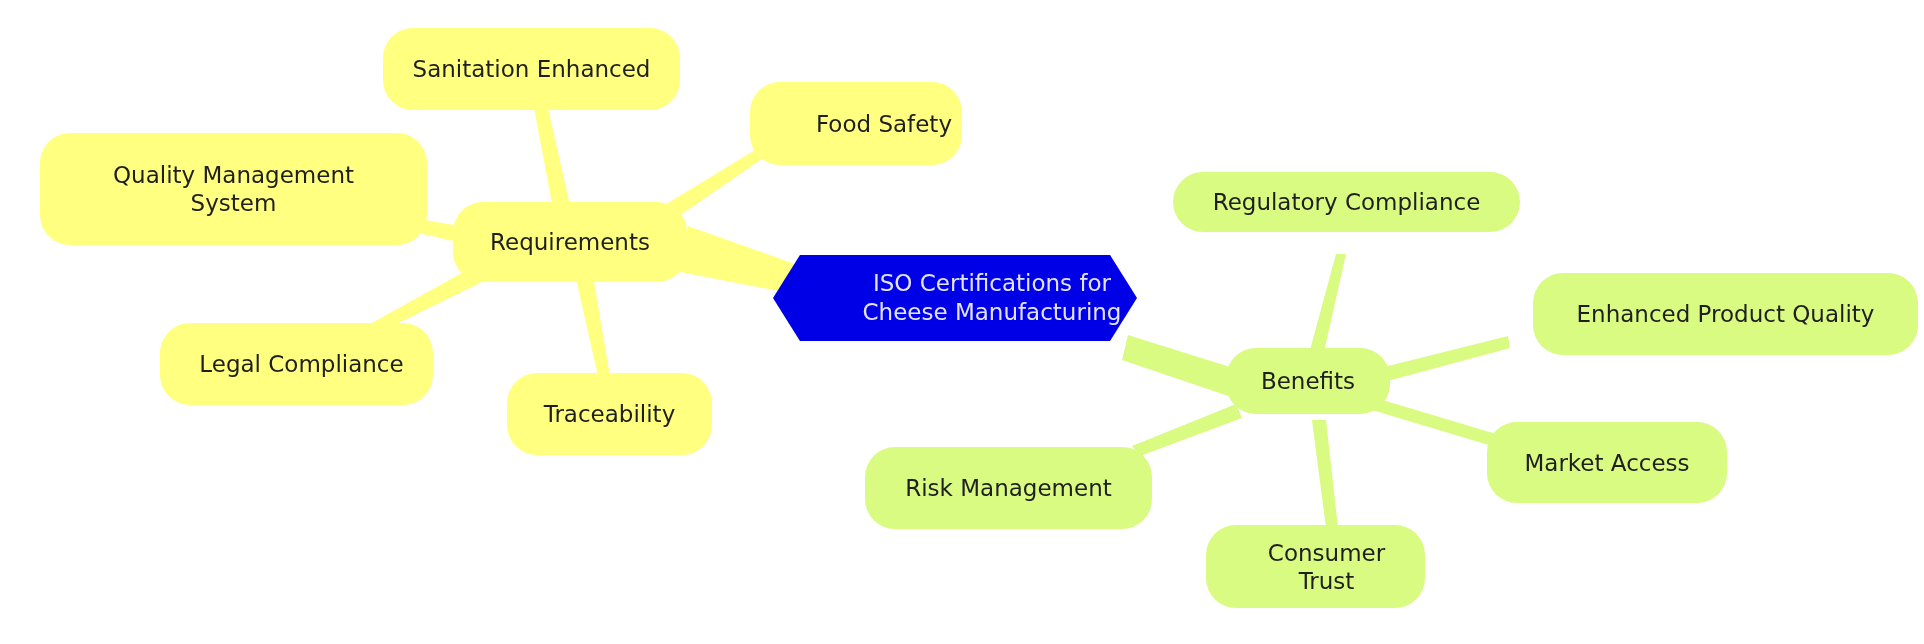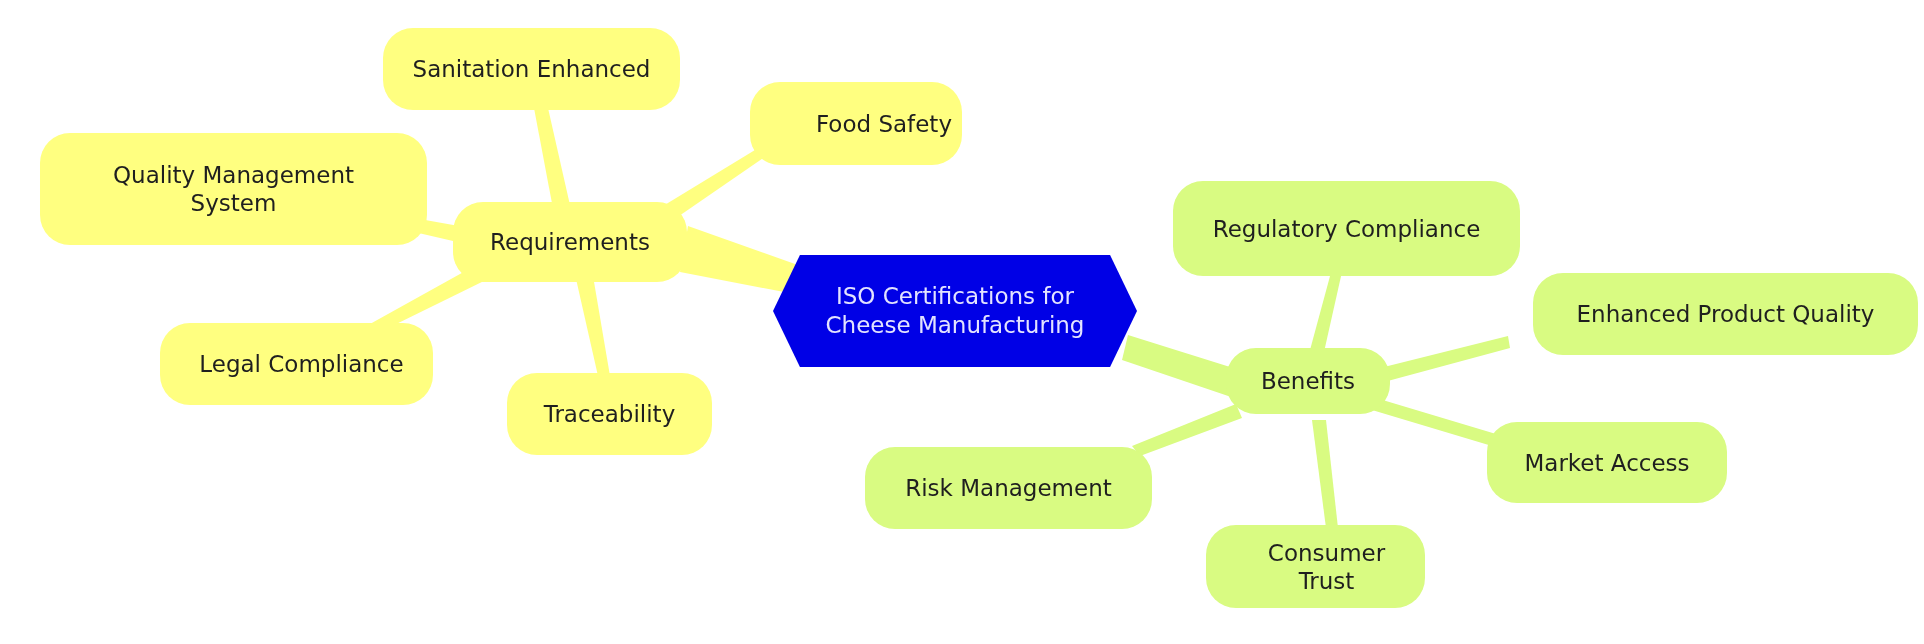--- a/index.html
+++ b/index.html
@@ -6,23 +6,23 @@
   body { width: 1924px; height: 644px; position: relative; overflow: hidden; font-family: "DejaVu Sans", sans-serif; }
   #edges { position: absolute; left: 0; top: 0; width: 1924px; height: 644px; }
   .node {
     position: absolute; box-sizing: border-box; display: flex; align-items: center; justify-content: center;
     text-align: center; border-radius: 30px; color: #1f1f1f; font-size: 23px; line-height: 28px;
     padding: 0 10px; cursor: pointer;
   }
   .node.req { background: #ffff80; }
   .node.ben { background: #d9fb82; }
   .root {
-    position: absolute; left: 773px; top: 255px; width: 364px; height: 112px;
+    position: absolute; left: 773px; top: 255px; width: 364px; height: 86px;
     background: #0000e6; clip-path: polygon(7.4% 0, 92.6% 0, 100% 50%, 92.6% 100%, 7.4% 100%, 0 50%);
-    display: flex; align-items: center; justify-content: center; text-align: center;
+    display: flex; align-items: center; justify-content: flex-end; text-align: center;
     color: #e3e3ff; font-size: 23px; line-height: 29px; cursor: pointer;
   }
   .root span { display: block; width: 290px; }
 </style>
 </head>
 <body>
 
 <svg id="edges" viewBox="0 0 1924 644">
 
   <g fill="#ffff80">
@@ -63,21 +63,21 @@
 <div class="node req" style="left:160px;top:323px;width:273px;height:82px;padding-left:20px;">
   <span>Legal Compliance</span>
 </div>
 <div class="node req" style="left:507px;top:373px;width:205px;height:82px;">
   <span>Traceability</span>
 </div>
 
 <div class="node ben" style="left:1226px;top:348px;width:164px;height:66px;">
   <span>Benefits</span>
 </div>
-<div class="node ben" style="left:1173px;top:181px;width:347px;height:95px;">
+<div class="node ben" style="left:1173px;top:172px;width:347px;height:60px;">
   <span>Regulatory Compliance</span>
 </div>
 <div class="node ben" style="left:1493px;top:273px;width:385px;height:82px;margin-left:40px;">
   <span>Enhanced Product Quality</span>
 </div>
 <div class="node ben" style="left:1487px;top:422px;width:240px;height:81px;align-items:center;">
   <span>Market Access</span>
 </div>
 <div class="node ben" style="left:1206px;top:525px;width:219px;height:83px;padding-left:32px;">
   <span>Consumer Trust</span>

